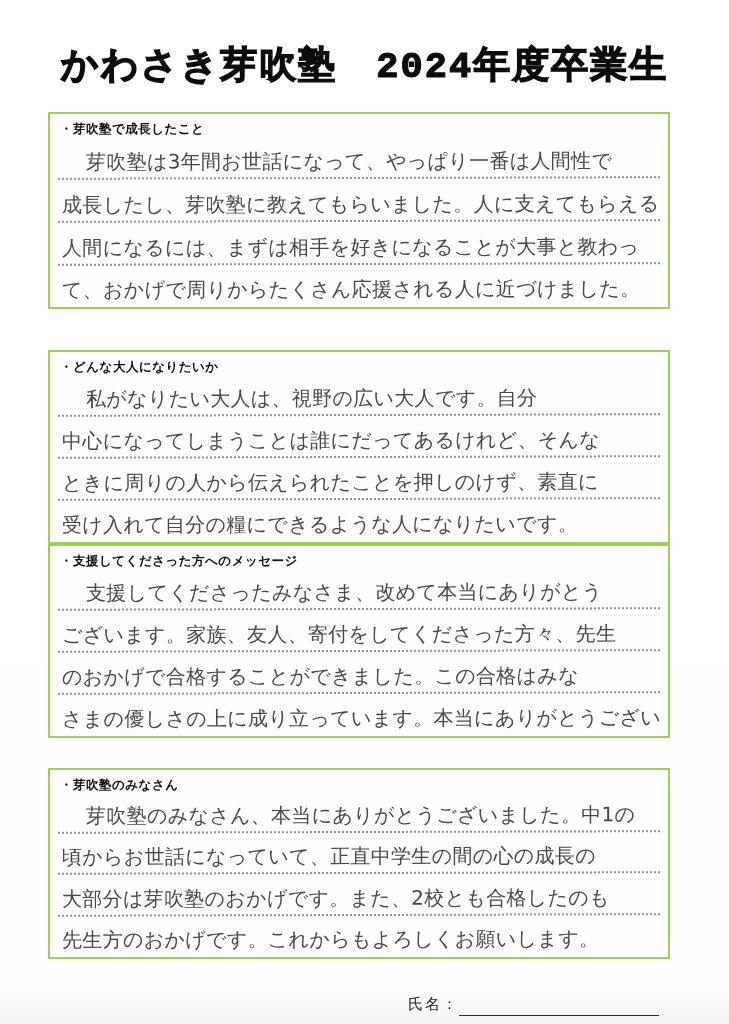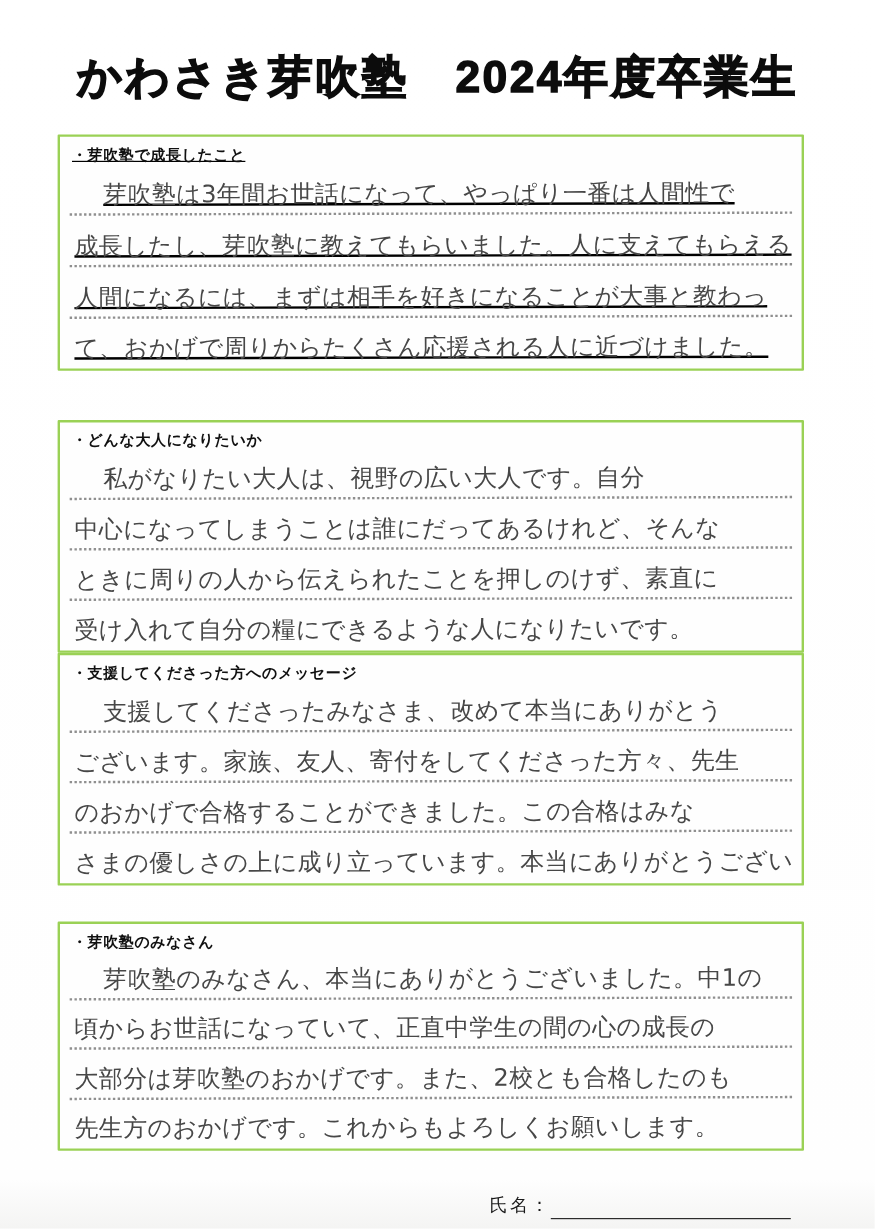--- a/index.html
+++ b/index.html
@@ -20,36 +20,36 @@
     top: 40px;
     left: 0;
     width: 100%;
     margin: 0;
     text-align: center;
     font-size: 37px;
     font-weight: 900;
     letter-spacing: 2px;
     color: #0c0c0c;
     -webkit-text-stroke: 1.2px #0c0c0c;
-    font-family: Liberation Sans, sans-serif;
+    font-family: Liberation Mono, monospace;
     white-space: nowrap;
   }
   .box {
     position: absolute;
     left: 48px;
     width: 622px;
     border: 2.5px solid #9ad155;
     border-radius: 1px;
     box-sizing: border-box;
     background: #fefefe;
     display: flex;
     flex-direction: column;
     padding: 4px 8px 2px 8px;
   }
-  .box-1 { top: 112px; height: 197px; text-decoration: underline; }
+  .box-1 { top: 112px; height: 197px; }
   .box-2 { top: 328px; height: 194px; margin-top: 22px; }
   .box-3 { top: 544px; height: 194px; }
   .box-4 { top: 768px; height: 191px; }
   .box-label {
     flex: 0 0 auto;
     font-size: 12.5px;
     font-weight: 700;
     color: #101010;
     letter-spacing: 0.5px;
     padding: 3px 0 0 2px;

